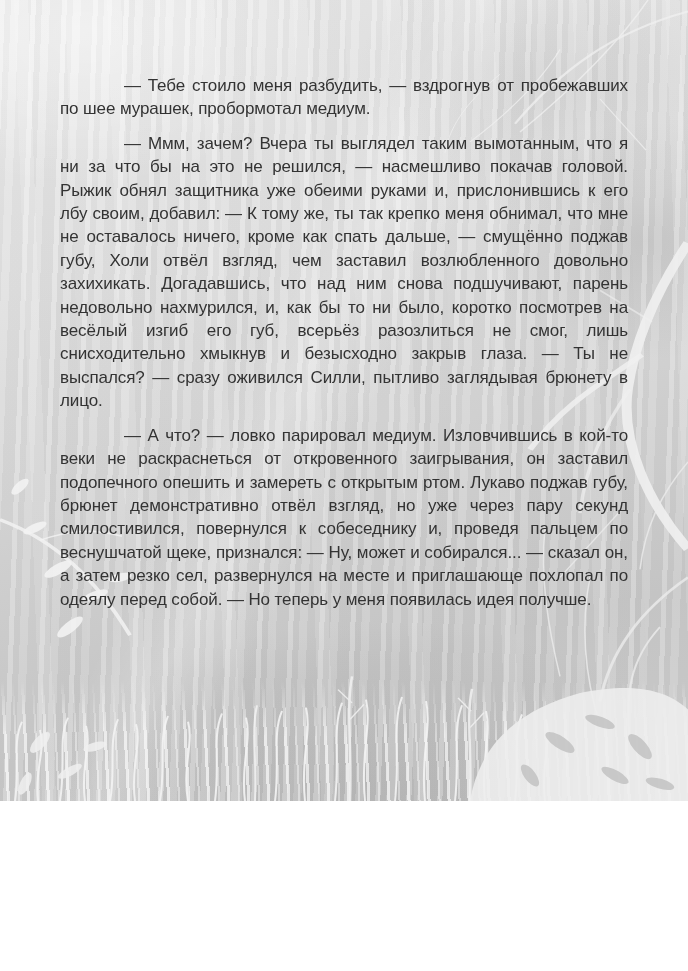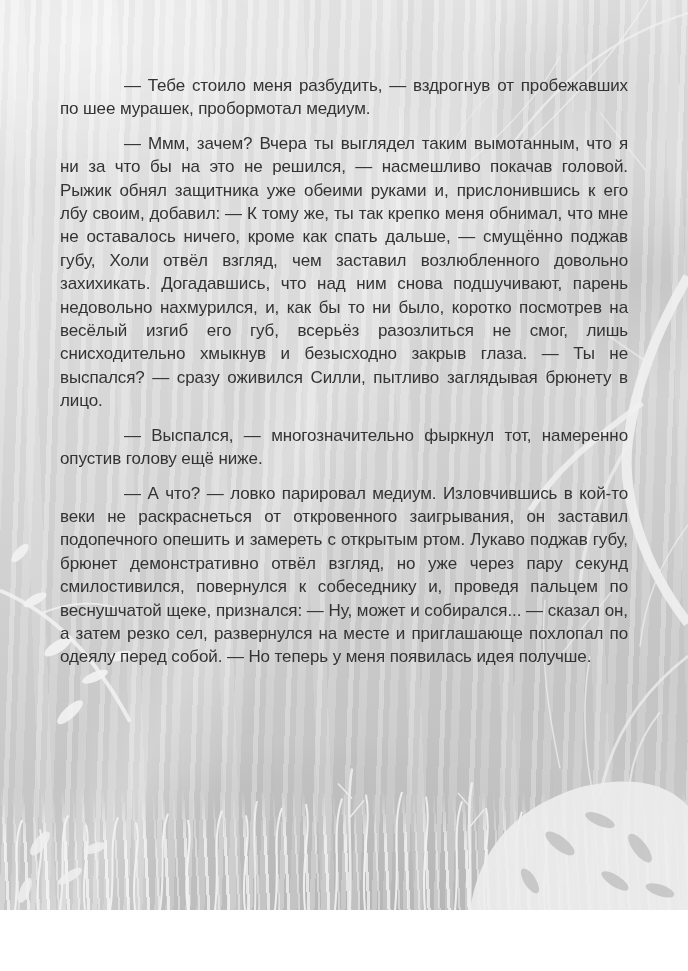--- a/index.html
+++ b/index.html
@@ -3,21 +3,21 @@
 <meta charset="utf-8">
 <style>
   html, body { margin: 0; padding: 0; }
   body {
     width: 688px; height: 971px;
     font-family: "Liberation Sans", "DejaVu Sans", sans-serif;
     overflow: hidden;
   }
   .page {
     position: relative;
-    width: 688px; height: 910px;
+    width: 688px; height: 801px;
     overflow: hidden;
     background: #d8d8d8;
   }
   
   .bg-base {
     position: absolute; inset: 0;
     background:
       radial-gradient(ellipse 320px 220px at 12% 4%, rgba(255,255,255,0.55), rgba(255,255,255,0) 70%),
       radial-gradient(ellipse 280px 190px at 80% 10%, rgba(150,150,150,0.18), rgba(150,150,150,0) 70%),
       radial-gradient(ellipse 230px 170px at 94% 30%, rgba(140,140,140,0.22), rgba(140,140,140,0) 70%),
@@ -166,17 +166,16 @@
       <ellipse cx="40" cy="900" rx="15" ry="6" transform="rotate(-55 40 900)"></ellipse>
       <ellipse cx="70" cy="935" rx="14" ry="5" transform="rotate(-35 70 935)"></ellipse>
       <ellipse cx="25" cy="950" rx="14" ry="5" transform="rotate(-70 25 950)"></ellipse>
       <ellipse cx="95" cy="905" rx="12" ry="5" transform="rotate(-20 95 905)"></ellipse>
     </g>
   </svg>
 
   <div class="text-body">
     <p>— Тебе стоило меня разбудить, — вздрогнув от пробежавших по шее мурашек, пробормотал медиум.</p>
     <p>— Ммм, зачем? Вчера ты выглядел таким вымотанным, что я ни за что бы на это не решился, — насмешливо покачав головой. Рыжик обнял защитника уже обеими руками и, прислонившись к его лбу своим, добавил: — К тому же, ты так крепко меня обнимал, что мне не оставалось ничего, кроме как спать дальше, — смущённо поджав губу, Холи отвёл взгляд, чем заставил возлюбленного довольно захихикать. Догадавшись, что над ним снова подшучивают, парень недовольно нахмурился, и, как бы то ни было, коротко посмотрев на весёлый изгиб его губ, всерьёз разозлиться не смог, лишь снисходительно хмыкнув и безысходно закрыв глаза. — Ты не выспался? — сразу оживился Силли, пытливо заглядывая брюнету в лицо.</p>
-    <p>— Выспался, — многозначительно фыркнул тот, намеренно опустив голову ещё ниже.</p>
     <p>— А что? — ловко парировал медиум. Изловчившись в кой-то веки не раскраснеться от откровенного заигрывания, он заставил подопечного опешить и замереть с открытым ртом. Лукаво поджав губу, брюнет демонстративно отвёл взгляд, но уже через пару секунд смилостивился, повернулся к собеседнику и, проведя пальцем по веснушчатой щеке, признался: — Ну, может и собирался... — сказал он, а затем резко сел, развернулся на месте и приглашающе похлопал по одеялу перед собой. — Но теперь у меня появилась идея получше.</p>
   </div>
 
 </div>
 
 </body></html>

